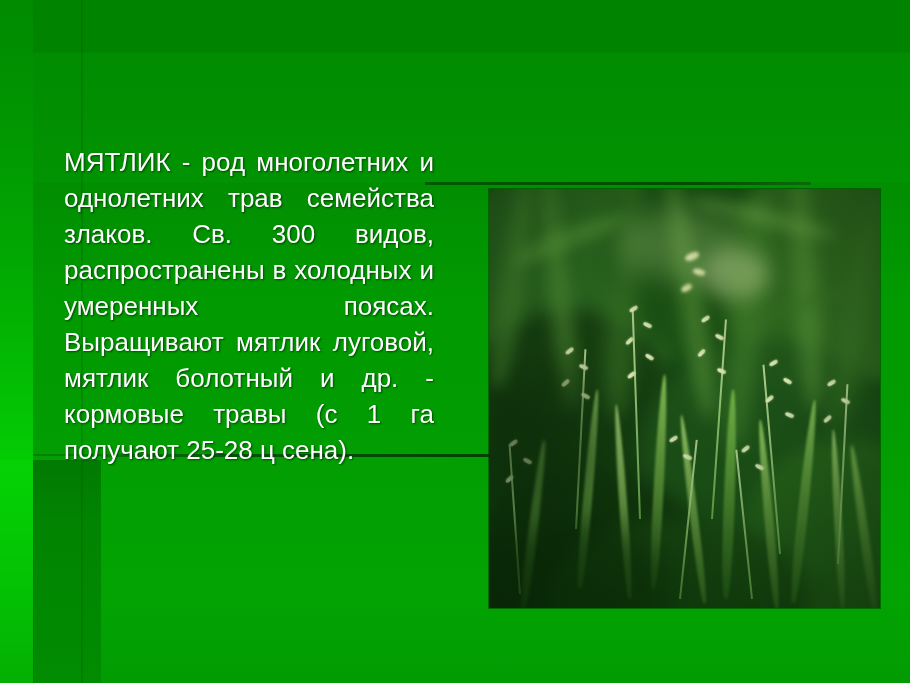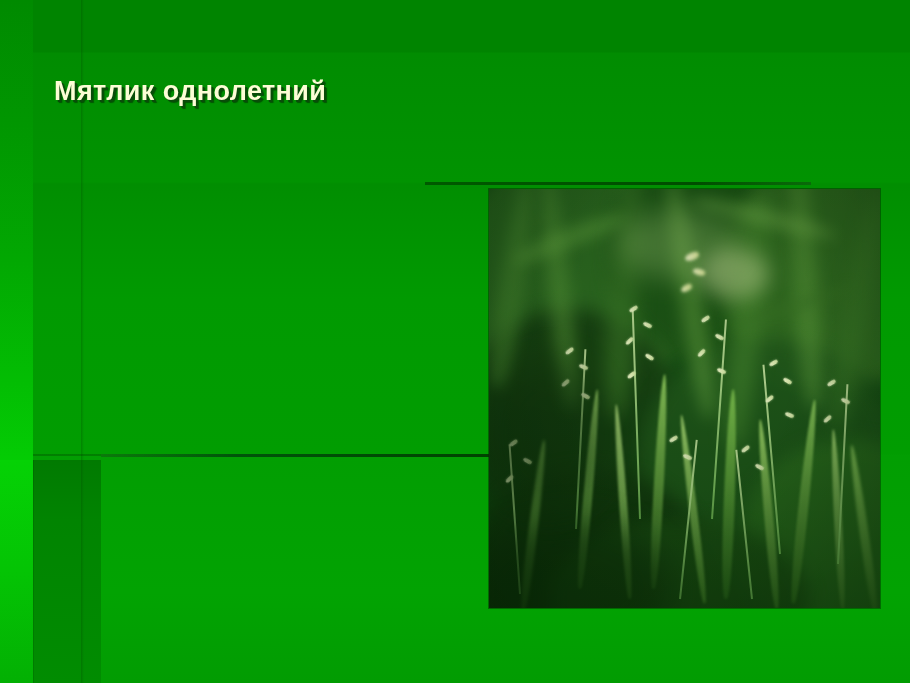--- a/index.html
+++ b/index.html
@@ -157,22 +157,22 @@
   <div class="bg-layer bg-base"></div>
   <div class="bg-layer bg-lower"></div>
   <div class="bg-layer bg-strip-top"></div>
   <div class="bg-layer bg-strip-bottom"></div>
   <div class="bg-layer bg-step"></div>
   <div class="bg-layer bg-seam"></div>
   <div class="bg-layer rule-top"></div>
   <div class="bg-layer rule-mid"></div>
   <div class="bg-layer rule-mid2"></div>
 
-  <div id="title">Мятлик однолетний</div>
-
+
+  <div id="body-text">МЯТЛИК - род многолетних и однолетних трав семейства злаков. Св. 300 видов, распространены в холодных и умеренных поясах. Выращивают мятлик луговой, мятлик болотный и др. - кормовые травы (с 1 га получают 25-28 ц сена).</div>
 
   <div id="photo">
     <div class="canvas">
 
       <div class="blob" style="left:-40px;top:-40px;width:250px;height:260px;background:#2f6b22;opacity:.95;"></div>
       <div class="blob" style="left:120px;top:-60px;width:260px;height:240px;background:#1d5416;opacity:.95;"></div>
       <div class="blob" style="left:230px;top:-30px;width:240px;height:230px;background:#356f23;opacity:.9;"></div>
       <div class="blob" style="left:-30px;top:120px;width:220px;height:220px;background:#163f11;opacity:.95;"></div>
       <div class="blob" style="left:150px;top:150px;width:260px;height:240px;background:#20561a;opacity:.9;"></div>
       <div class="blob" style="left:250px;top:250px;width:220px;height:220px;background:#2b6a1e;opacity:.9;"></div>

